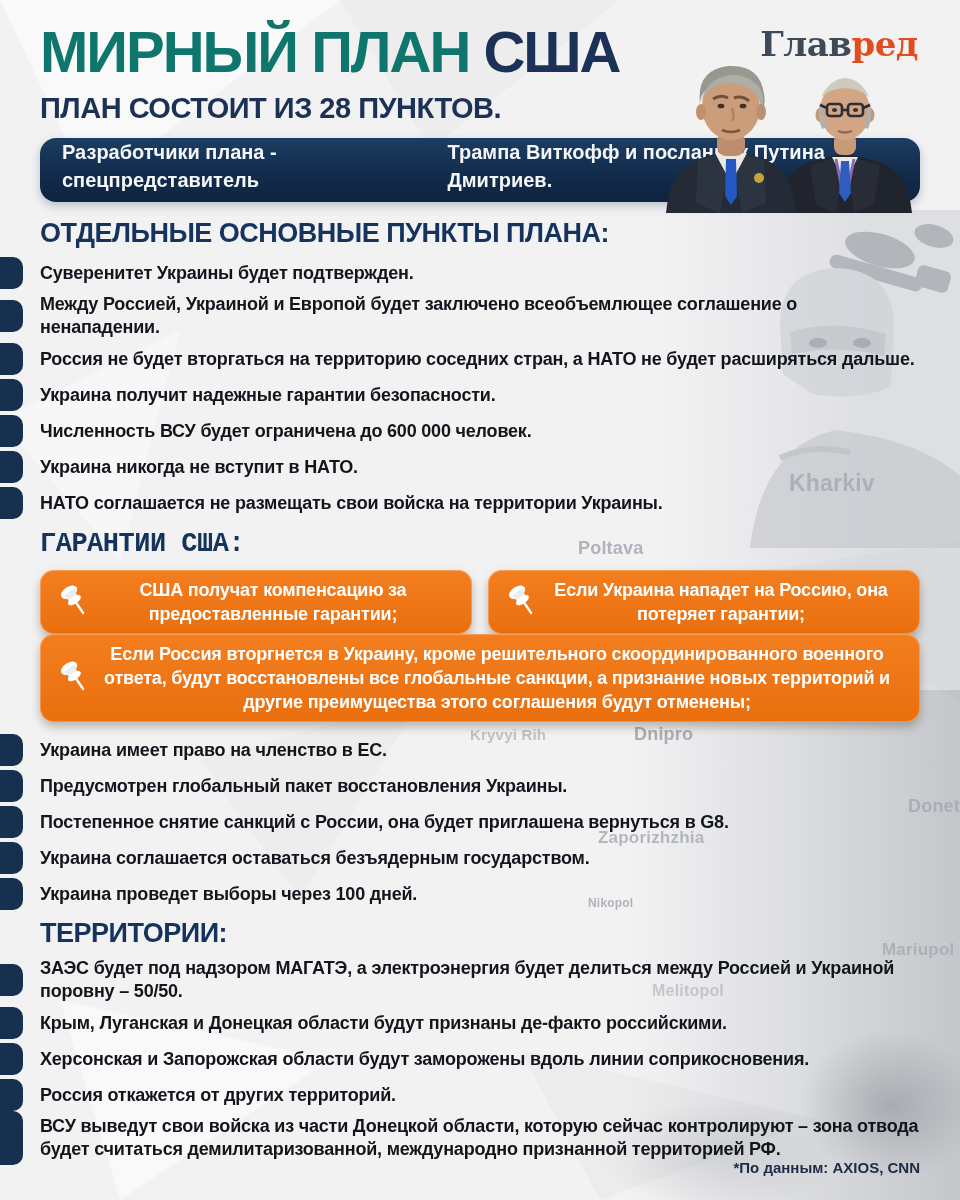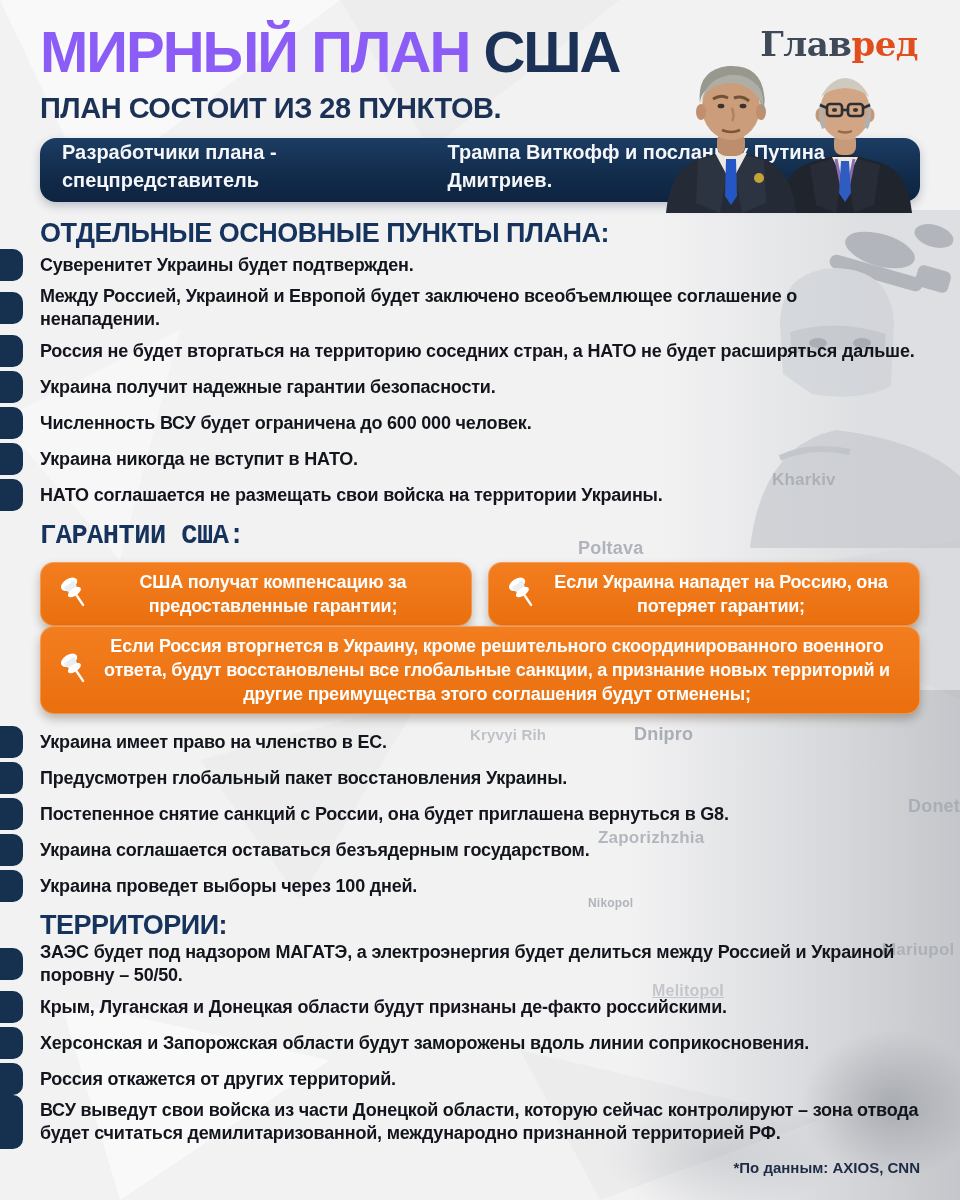--- a/index.html
+++ b/index.html
@@ -23,38 +23,38 @@
 
   
   .content{position:relative;z-index:2;padding:22px 40px 0;box-sizing:border-box;}
 
   .logo{position:absolute;top:24px;right:42px;z-index:4;
     font-family:"DejaVu Serif","Liberation Serif",serif;font-weight:700;font-size:34px;letter-spacing:-.5px;}
   .logo .p1{color:#3e4a58;}
   .logo .p2{color:#e14d1d;}
 
   .title{font-size:58px;font-weight:700;letter-spacing:-2px;line-height:60px;white-space:nowrap;}
-  .title .t-orange{color:#8b5cf6;}
+  .title .t-orange{color:#0f766e;}
   .title .t-navy{color:#1b3156;}
   .subtitle{margin-top:10px;font-size:29px;font-weight:700;color:#1b3156;letter-spacing:-.5px;line-height:32px;}
 
   .banner{position:relative;margin-top:14px;height:64px;border-radius:16px;
     background:linear-gradient(180deg,#1c3d63 0%,#122c4c 55%,#0e2440 100%);
     color:#f4f6f9;display:flex;justify-content:center;
     padding:0 22px;box-sizing:border-box;font-size:20px;font-weight:700;line-height:28px;
     box-shadow:0 4px 10px rgba(20,40,70,.25);}
   .photos{position:absolute;top:56px;right:40px;width:292px;height:157px;z-index:3;pointer-events:none;}
   .photos svg{position:absolute;bottom:0;}
 
   .sec-h{font-size:27px;font-weight:700;color:#15335c;letter-spacing:-.5px;line-height:31px;}
   .sec-h.s1{margin-top:16px;}
   .sec-h.s2{margin-top:10px;font-family:Liberation Mono, monospace;}
   .sec-h.s3{margin-top:8px;}
 
-  .list{margin-top:0;}
+  .list{margin-top:8px;}
   .bullet-row{position:relative;display:flex;align-items:center;min-height:32px;margin-bottom:4px;}
   .tab{position:absolute;left:-40px;top:50%;transform:translateY(-50%);
     width:23px;height:32px;background:#16304f;border-radius:0 10px 10px 0;}
   .tab.tall{height:54px;}
   .bullet-text{font-size:18px;font-weight:700;color:#12151c;letter-spacing:-.2px;line-height:23px;}
 
   .boxes-row{display:flex;gap:16px;margin-top:10px;}
   .obox{position:relative;flex:1;min-height:58px;border-radius:14px;
     background:linear-gradient(180deg,#f37e1f 0%,#ea6f0e 100%);
     box-shadow:0 5px 10px rgba(60,40,10,.30), inset 0 0 0 1px rgba(255,255,255,.25);
@@ -99,37 +99,37 @@
       <ellipse cx="232" cy="135" rx="9" ry="5" fill="#878c95"></ellipse>
       <path d="M120 340 Q132 238 206 222 Q290 232 330 268 L330 340 Z" fill="#c2c5cb"></path>
       <path d="M150 250 q30 -14 70 -6" stroke="#aeb2b9" stroke-width="6" fill="none"></path>
     </svg>
 
     <div class="blob" style="right:-20px;top:1030px;width:180px;height:150px;background:radial-gradient(closest-side,rgba(90,95,105,.32),rgba(90,95,105,0));"></div>
     <div class="blob" style="right:120px;top:1100px;width:240px;height:110px;background:radial-gradient(closest-side,rgba(110,115,125,.18),rgba(110,115,125,0));"></div>
 
     <div>
 
-        <span class="map-label" style="left: 772px; top: 470px; font-size: 17px; opacity: 0.9;">Kharkiv</span>
+        <span class="map-label" style="left: 789px; top: 470px; font-size: 23px; opacity: 0.9;">Kharkiv</span>
 
         <span class="map-label" style="left: 578px; top: 538px; font-size: 18px; opacity: 0.9;">Poltava</span>
 
         <span class="map-label" style="left: 470px; top: 726px; font-size: 15px; opacity: 0.7;">Kryvyi Rih</span>
 
         <span class="map-label" style="left: 634px; top: 724px; font-size: 18px; opacity: 1;">Dnipro</span>
 
         <span class="map-label" style="left: 908px; top: 796px; font-size: 18px; opacity: 0.95;">Donetsk</span>
 
         <span class="map-label" style="left: 598px; top: 828px; font-size: 17px; opacity: 0.85;">Zaporizhzhia</span>
 
         <span class="map-label" style="left: 588px; top: 868px; font-size: 12px; opacity: 0.9; margin-top: 28px;">Nikopol</span>
 
         <span class="map-label" style="left: 882px; top: 940px; font-size: 17px; opacity: 0.9;">Mariupol</span>
 
-        <span class="map-label" style="left: 652px; top: 982px; font-size: 16px; opacity: 0.6; text-decoration: underline;">Melitopol</span>
+        <span class="map-label" style="left: 652px; top: 982px; font-size: 16px; opacity: 0.6;">Melitopol</span>
       </div>
   </div>
 
   <div class="logo">
     <span class="p1">Глав</span><span class="p2">ред</span>
   </div>
 
   <div class="photos">
 
     <svg width="150" height="152" viewBox="0 0 150 152" style="right:0;">

